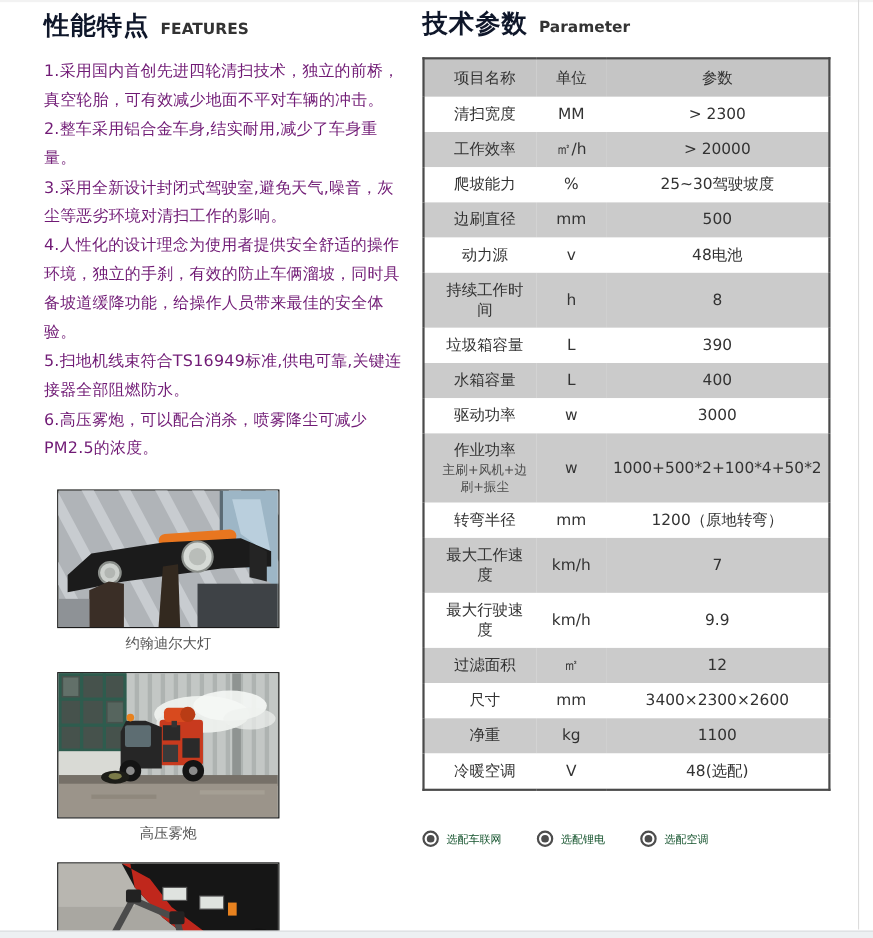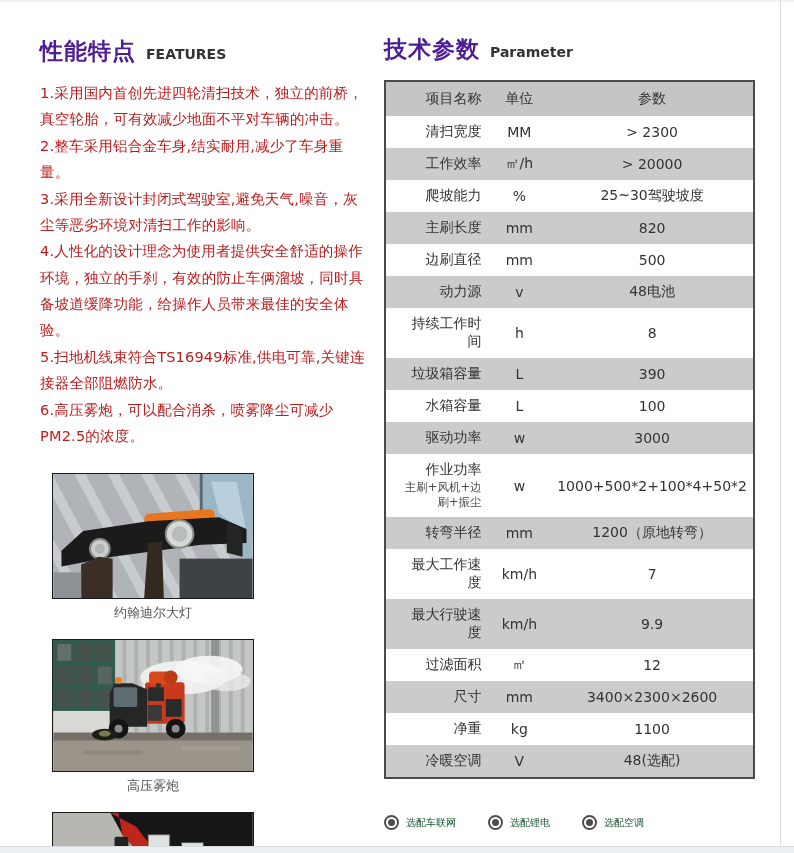--- a/index.html
+++ b/index.html
@@ -13,39 +13,39 @@
     width: 794px; height: 853px;
     background: #fff;
     overflow: hidden;
   }
   .right-edge-line { position:absolute; top:0; right:13px; width:1px; height:845px; background:#dcdcdc; }
   .top-edge-line { position:absolute; top:0; left:0; right:0; height:2px; background:#f2f2f2; }
   .bottom-strip { position:absolute; bottom:0; left:0; right:0; height:7px; background:#edf0f2; border-top:1px solid #d9dcde; }
 
   
   .section-heading { display:flex; align-items:baseline; gap:10px; }
-  .section-heading .cn { font-size:23px; font-weight:700; color:#4c1d95; letter-spacing:1px;margin-top:28px; }
+  .section-heading .cn { font-size:23px; font-weight:700; color:#0f172a; letter-spacing:1px; }
   .section-heading .en { font-size:14px; font-weight:700; color:#333; }
 
   
   .left-col { position:absolute; left:40px; top:8px; width:330px; }
   .features { margin-top:13px; }
-  .features p { font-size:14.5px; line-height:1.82; color:#b91c1c; letter-spacing:0.2px; }
+  .features p { font-size:14.5px; line-height:1.82; color:#701a75; letter-spacing:0.2px; }
 
   .figures { margin-top:24px; margin-left:12px; }
   figure { width:202px; margin-bottom:11px; }
   .photo-frame { width:202px; border:1px solid #1a1a1a; background:#b6bab6; display:block; }
   figcaption { text-align:center; font-size:13px; color:#555; padding:5px 0 6px 0; }
 
   
   .right-col { position:absolute; left:384px; top:6px; width:371px; }
   .spec-table { width:371px; margin-top:15px; border-collapse:collapse; border:2px solid #4a4a4a; }
   .spec-table th, .spec-table td { font-size:14px; font-weight:400; color:#333; padding:7px 6px; vertical-align:middle; }
   .spec-table thead th { background:#c5c5c5; height:35px; }
-  .spec-table th.col-name, .spec-table td.col-name { text-align:right; padding-left:14px; width:38%; }
+  .spec-table th.col-name, .spec-table td.col-name { text-align:center; padding-left:14px; width:38%; }
   .spec-table th.col-unit, .spec-table td.col-unit { text-align:center; width:20%; }
   .spec-table th.col-value, .spec-table td.col-value { text-align:center; width:42%; }
   .spec-table tbody tr { height:32px; }
   .spec-table tbody tr:nth-child(even) { background:#cbcbcb; }
   .spec-table tbody tr:nth-child(odd) { background:#fff; }
   .sub-label { display:block; font-size:11.5px; color:#4a4a4a; margin-top:1px; }
 
   .options { display:flex; align-items:center; gap:32px; margin-top:36px; }
   .option { display:flex; align-items:center; gap:7px; cursor:default; }
   .option .label { font-size:10px; color:#14532d; }
@@ -267,28 +267,20 @@
           <tr>
           <td class="col-name">
             <span>爬坡能力</span>
             
           </td>
           <td class="col-unit">%</td>
           <td class="col-value">25~30驾驶坡度</td>
         </tr>
           <tr>
           <td class="col-name">
-            <span>主刷长度</span>
-            
-          </td>
-          <td class="col-unit">mm</td>
-          <td class="col-value">820</td>
-        </tr>
-          <tr>
-          <td class="col-name">
             <span>边刷直径</span>
             
           </td>
           <td class="col-unit">mm</td>
           <td class="col-value">500</td>
         </tr>
           <tr>
           <td class="col-name">
             <span>动力源</span>
             
@@ -311,21 +303,21 @@
           </td>
           <td class="col-unit">L</td>
           <td class="col-value">390</td>
         </tr>
           <tr>
           <td class="col-name">
             <span>水箱容量</span>
             
           </td>
           <td class="col-unit">L</td>
-          <td class="col-value">100</td>
+          <td class="col-value">400</td>
         </tr>
           <tr>
           <td class="col-name">
             <span>驱动功率</span>
             
           </td>
           <td class="col-unit">w</td>
           <td class="col-value">3000</td>
         </tr>
           <tr>

